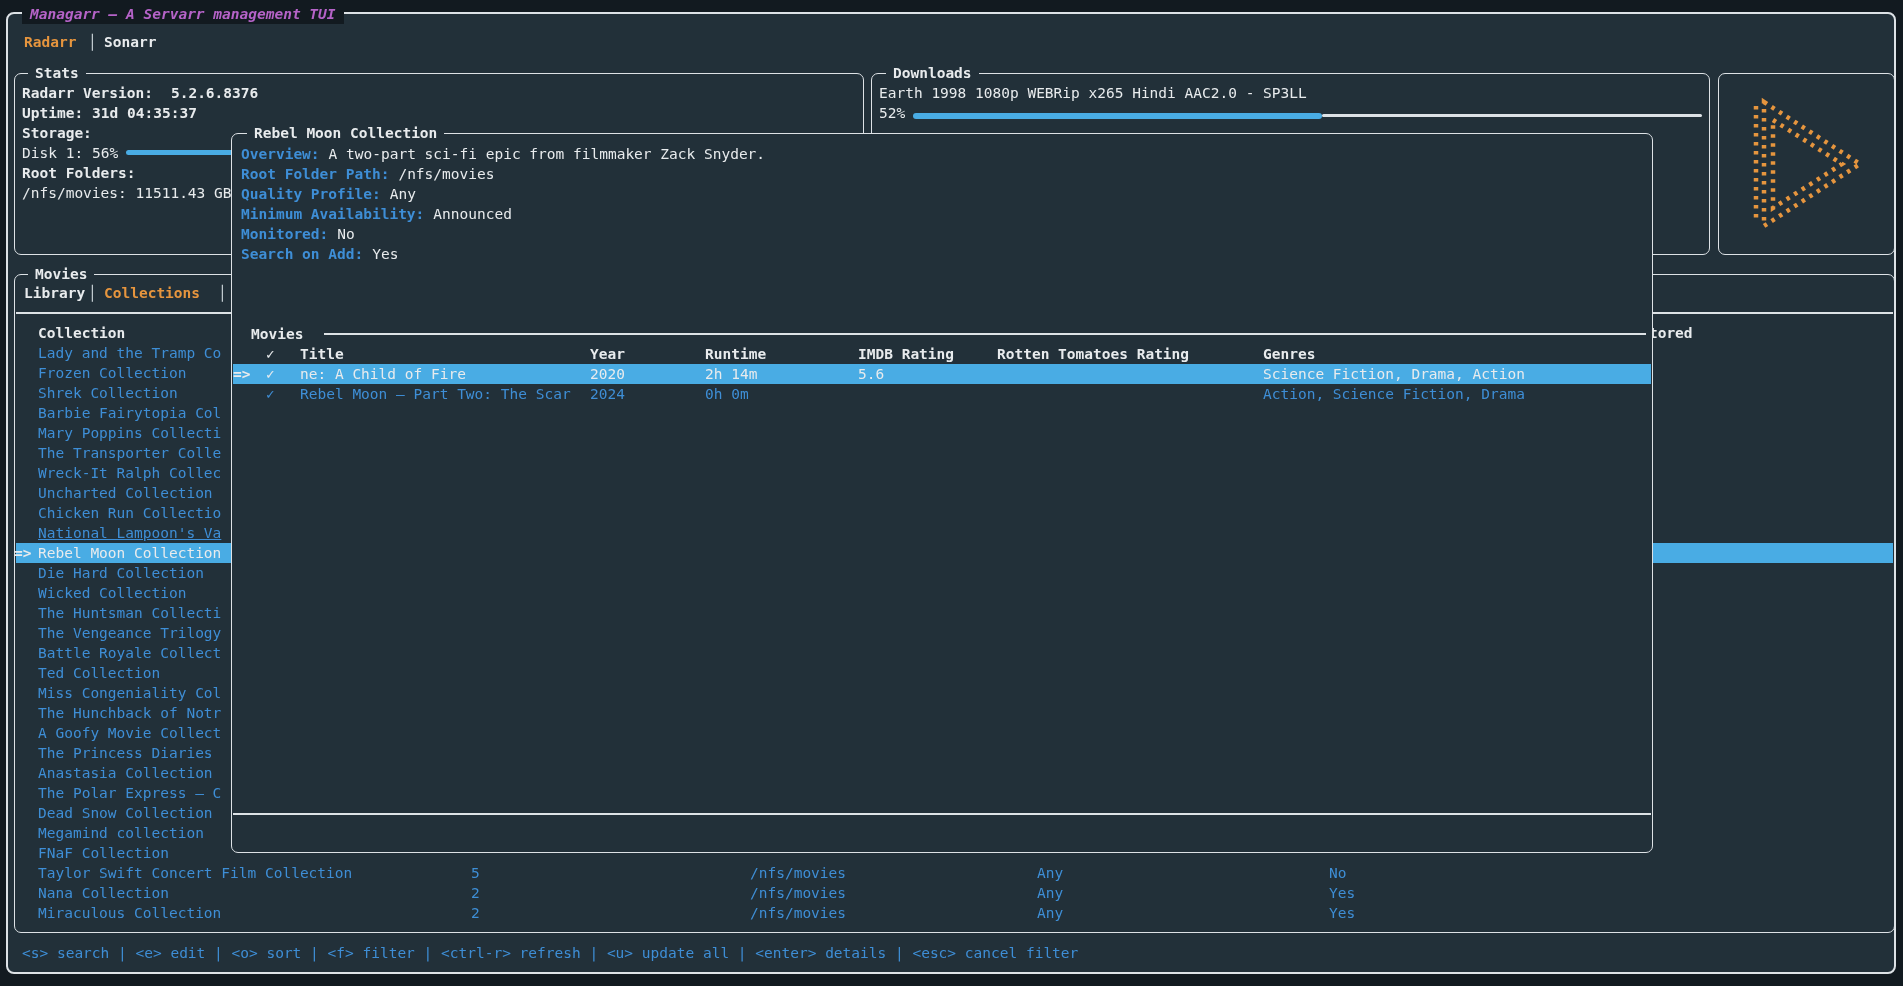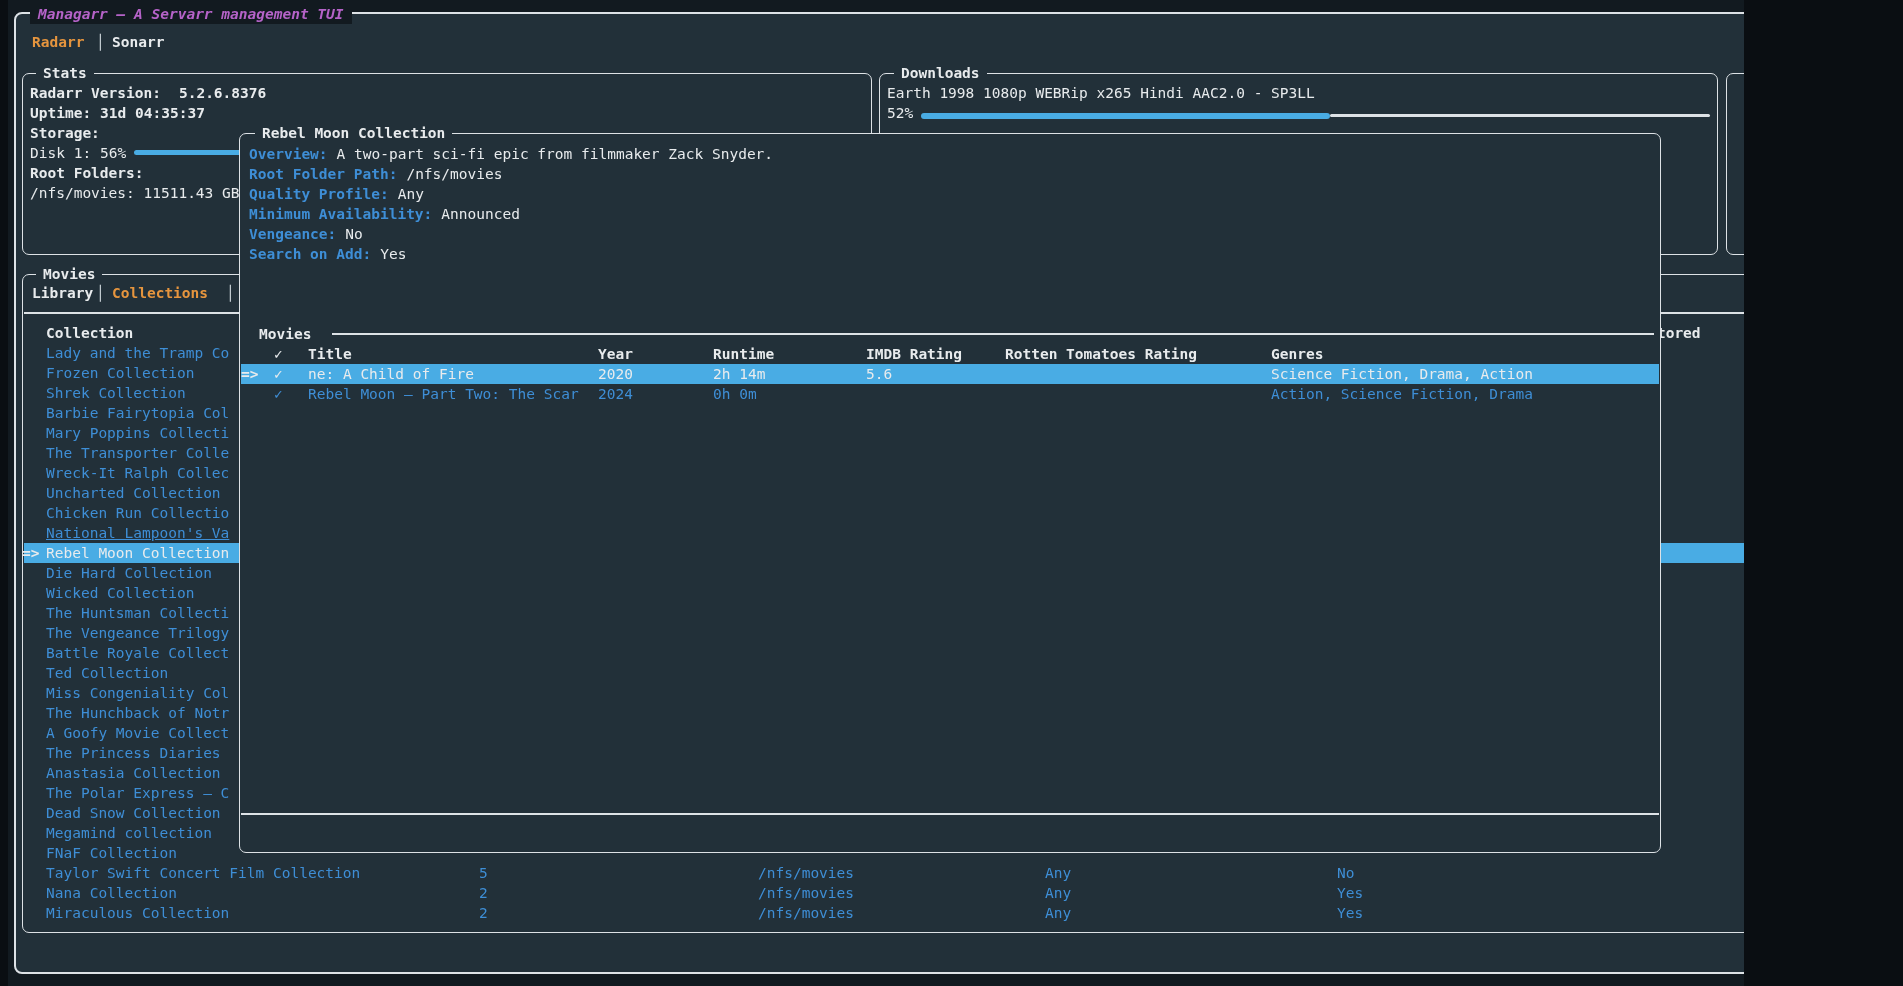--- a/index.html
+++ b/index.html
@@ -7,22 +7,22 @@
     --bg-main:#223039;
     --border:#dde2e6;
     --white:#e8ebed;
     --blue:#3e8ed6;
     --sel:#49ace4;
     --orange:#e6953e;
     --magenta:#b563c8;
   }
   *{margin:0;padding:0;box-sizing:border-box;}
   html,body{background:#0a0e12;}
-  .screen{position:relative;width:1736px;height:986px;background:var(--bg-outer);overflow:hidden;
-          font-family:"DejaVu Sans Mono","Liberation Mono",monospace;margin-left:8px;}
+  .screen{position:relative;width:1903px;height:986px;background:var(--bg-outer);overflow:hidden;
+          font-family:"DejaVu Sans Mono","Liberation Mono",monospace;}
   .main{position:absolute;left:6px;top:12px;width:1890px;height:962px;background:var(--bg-main);
         border:2px solid var(--border);border-radius:8px;}
   .t{position:absolute;white-space:pre;font:14.5px/20px "DejaVu Sans Mono","Liberation Mono",monospace;color:var(--white);}
   .bold{font-weight:bold;}
   .b{color:var(--blue);}
   .o{color:var(--orange);}
   .m{color:var(--magenta);}
   .wh{color:var(--white);}
   .div{color:#cdd5da;}
   .panel{position:absolute;border:1.5px solid var(--border);border-radius:7px;background:transparent;}
@@ -125,29 +125,30 @@
       <div class="t b z2" style="left: 471px; top: 883px;">2</div>
       <div class="t b z2" style="left: 750px; top: 883px;">/nfs/movies</div>
       <div class="t b z2" style="left: 1037px; top: 883px;">Any</div>
       <div class="t b z2" style="left: 1329px; top: 883px;">Yes</div>
       <div class="t b z2" style="left: 471px; top: 903px;">2</div>
       <div class="t b z2" style="left: 750px; top: 903px;">/nfs/movies</div>
       <div class="t b z2" style="left: 1037px; top: 903px;">Any</div>
       <div class="t b z2" style="left: 1329px; top: 903px;">Yes</div>
     </div>
 
+  <div class="t b z2" style="left:22px;top:943px;">&lt;s&gt; search | &lt;e&gt; edit | &lt;o&gt; sort | &lt;f&gt; filter | &lt;ctrl-r&gt; refresh | &lt;u&gt; update all | &lt;enter&gt; details | &lt;esc&gt; cancel filter</div>
 
   <div class="modal" id="modal">
     <div class="ptitle" style="left:15px;top:-11px;">Rebel Moon Collection</div>
     <div id="modal-fields">
         <div class="t" style="left: 9px; top: 10px;"><span class="b bold">Overview:</span><span class="wh" style="padding-left: 9px;">A two-part sci-fi epic from filmmaker Zack Snyder.</span></div>
         <div class="t" style="left: 9px; top: 30px;"><span class="b bold">Root Folder Path:</span><span class="wh" style="padding-left: 9px;">/nfs/movies</span></div>
         <div class="t" style="left: 9px; top: 50px;"><span class="b bold">Quality Profile:</span><span class="wh" style="padding-left: 9px;">Any</span></div>
         <div class="t" style="left: 9px; top: 70px;"><span class="b bold">Minimum Availability:</span><span class="wh" style="padding-left: 9px;">Announced</span></div>
-        <div class="t" style="left: 9px; top: 90px;"><span class="b bold">Vengeance:</span><span class="wh" style="padding-left: 9px;">No</span></div>
+        <div class="t" style="left: 9px; top: 90px;"><span class="b bold">Monitored:</span><span class="wh" style="padding-left: 9px;">No</span></div>
         <div class="t" style="left: 9px; top: 110px;"><span class="b bold">Search on Add:</span><span class="wh" style="padding-left: 9px;">Yes</span></div>
       </div>
 
     <div class="t bold" style="left:19px;top:190px;">Movies</div>
     <div class="hline" style="left:92px;top:199px;width:1322px;"></div>
 
     <div>
       <div class="t bold" style="left:34px;top:210px;">✓</div>
       <div class="t bold" style="left:68px;top:210px;">Title</div>
       <div class="t bold" style="left:358px;top:210px;">Year</div>

